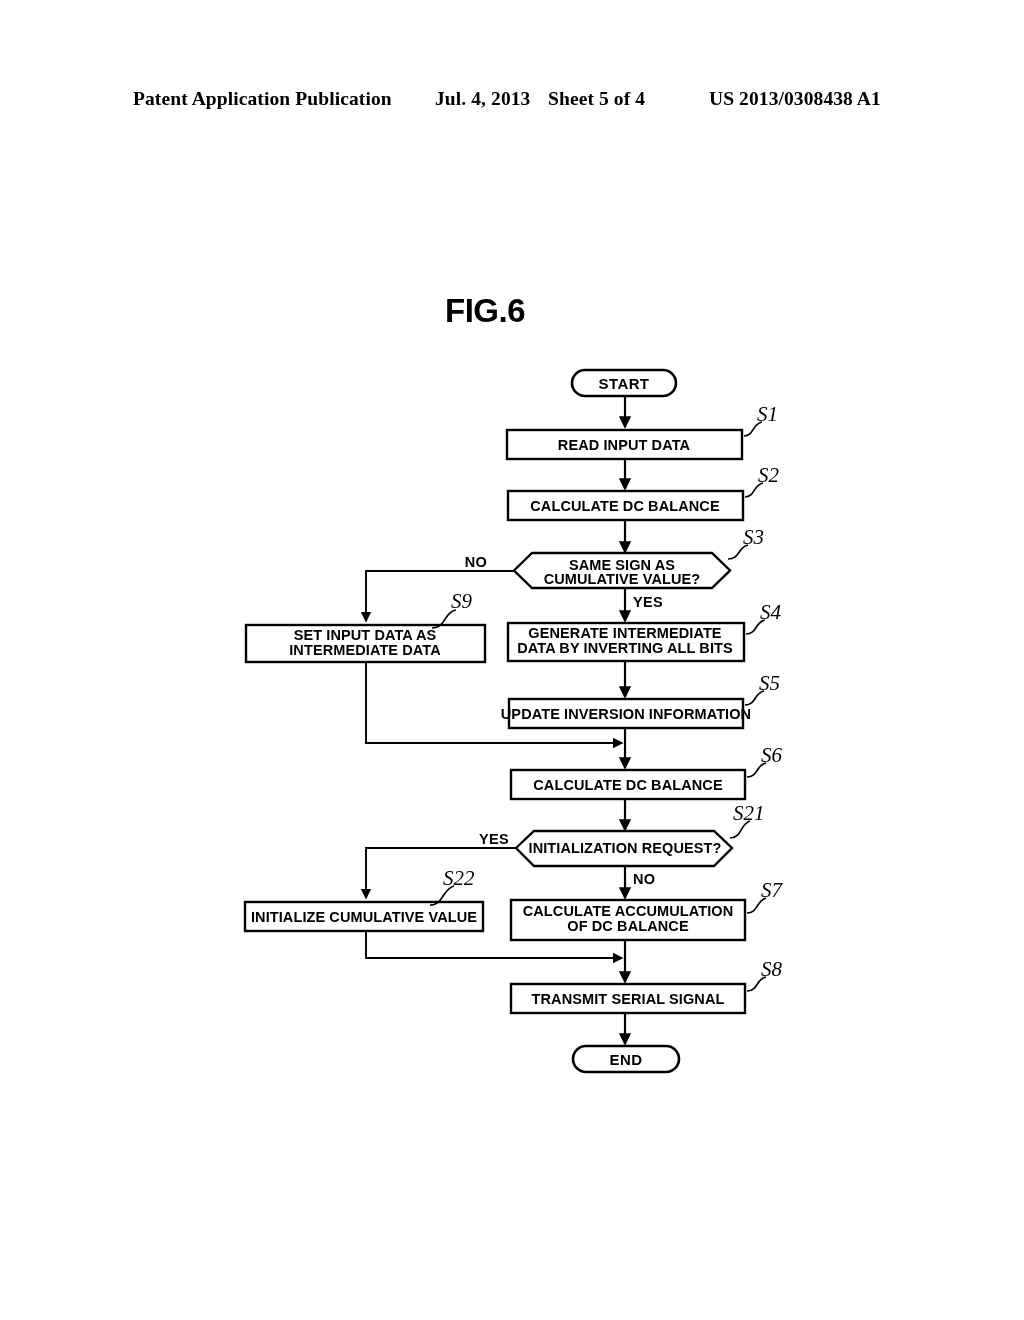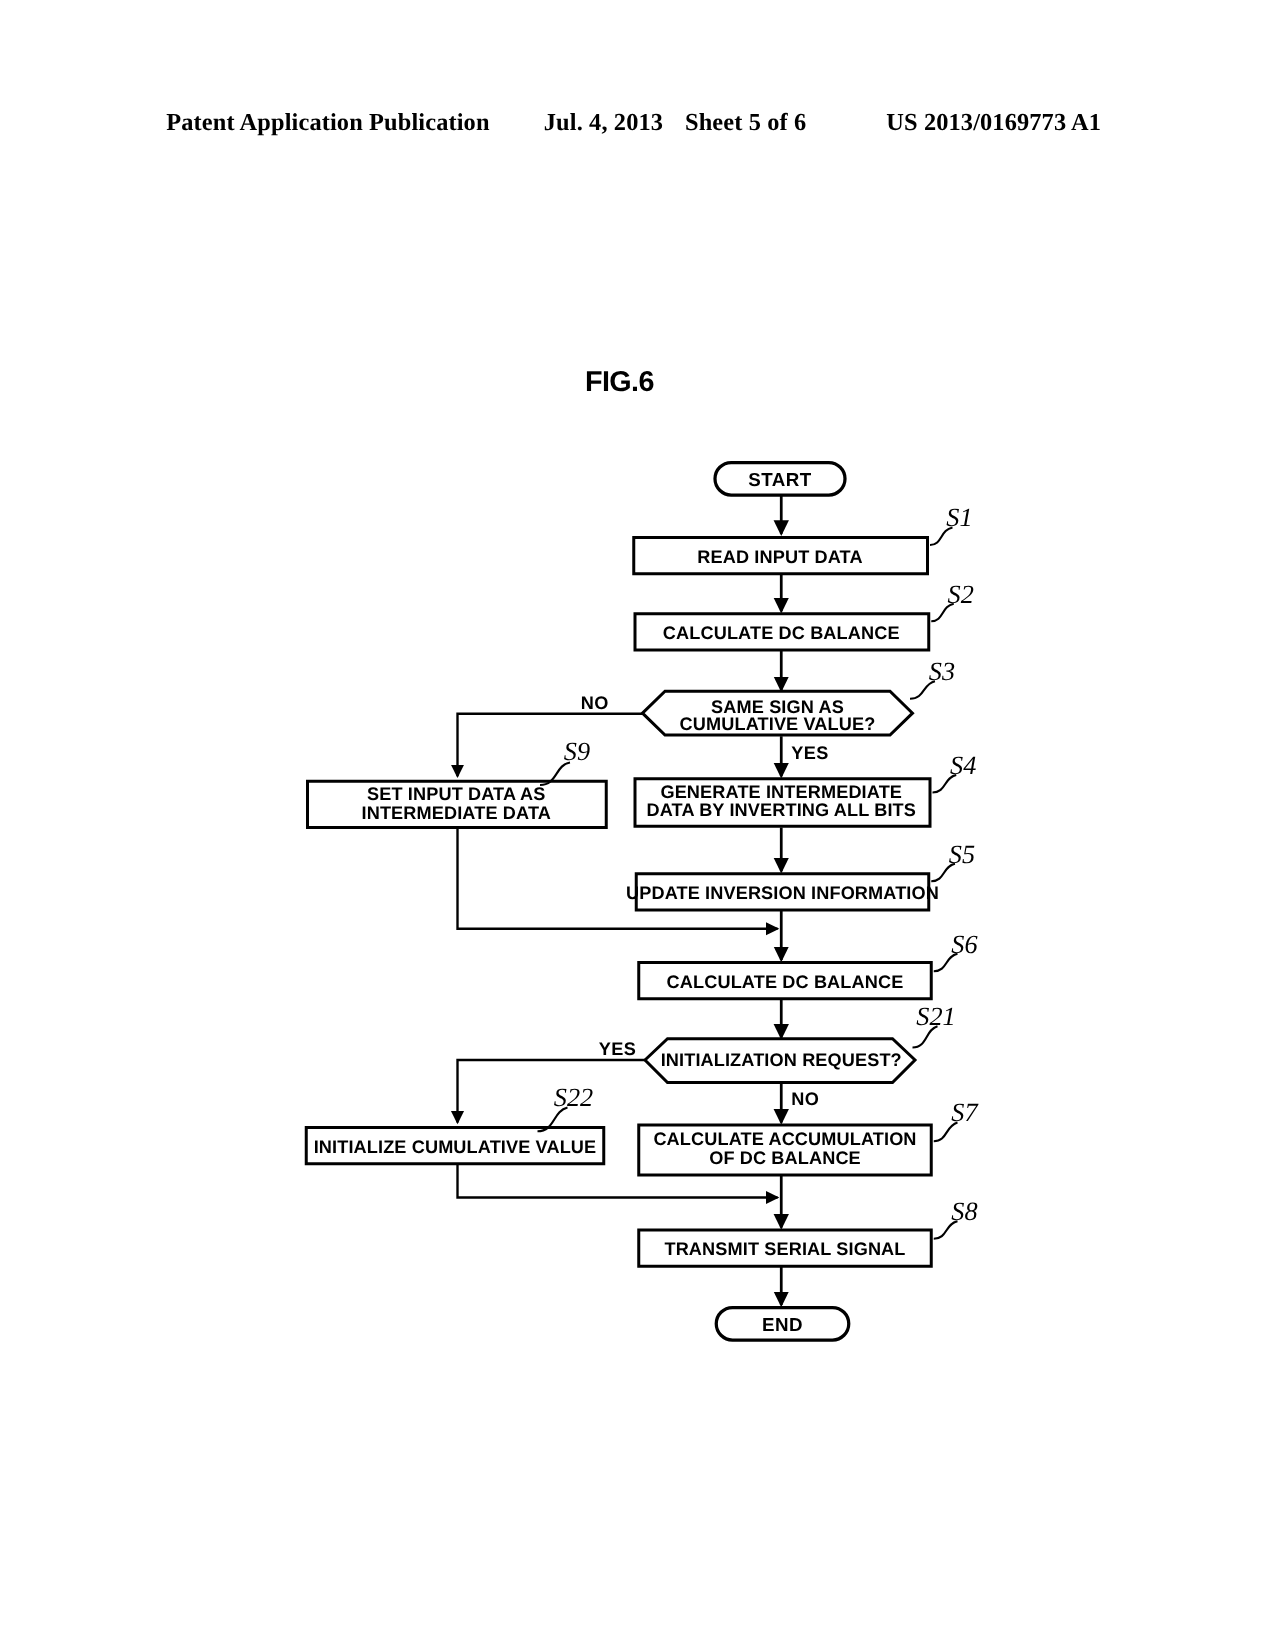--- a/index.html
+++ b/index.html
@@ -51,25 +51,25 @@
     position: absolute;
     left: 548px;
   }
   .hdr-patno {
     position: absolute;
     left: 709px;
   }
   
   .fig-title {
     position: absolute;
-    left: 468px;
+    left: 445px;
     top: 292px;
     font-family: "Liberation Sans", sans-serif;
     font-weight: bold;
-    font-size: 23px;
+    font-size: 33px;
     letter-spacing: -0.5px;
   }
   
   .flow-svg {
     position: absolute;
     left: 0;
     top: 0;
     width: 1024px;
     height: 1320px;
   }
@@ -130,22 +130,22 @@
   }
 </style>
 </head>
 <body>
 
 <div class="page">
 
   <div class="pub-header">
     <span class="hdr-pub">Patent Application Publication</span>
     <span class="hdr-date">Jul. 4, 2013</span>
-    <span class="hdr-sheet">Sheet 5 of 6</span>
-    <span class="hdr-patno">US 2013/0169773 A1</span>
+    <span class="hdr-sheet">Sheet 5 of 4</span>
+    <span class="hdr-patno">US 2013/0308438 A1</span>
   </div>
 
   <div class="fig-title">FIG.6</div>
 
   <svg class="flow-svg" viewBox="0 0 1024 1320">
 
     <defs>
       <marker id="arrow" viewBox="0 0 12 12" refX="9.5" refY="6" markerWidth="6.2" markerHeight="6.2" orient="auto-start-reverse">
         <path d="M 0 0.6 L 11 6 L 0 11.4 z" fill="#000000"></path>
       </marker>

